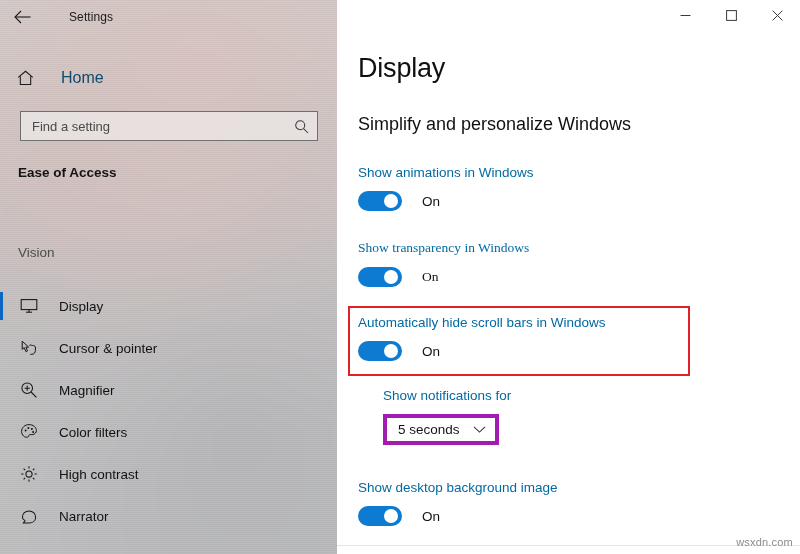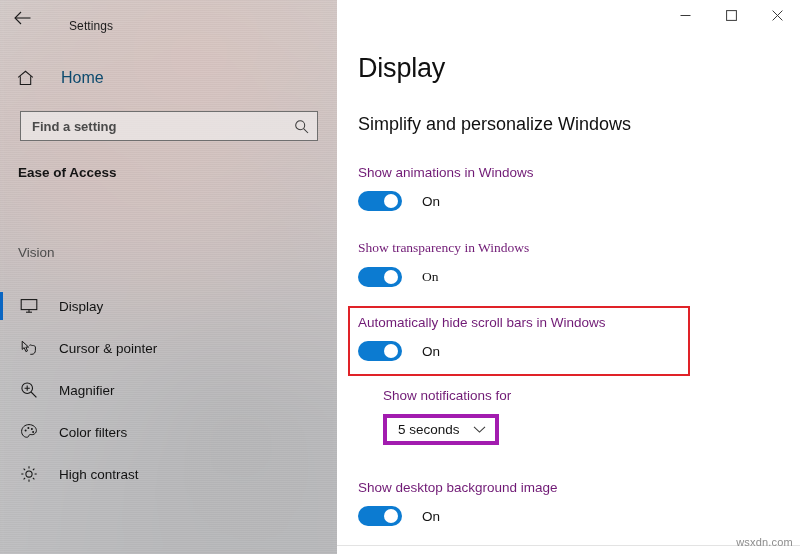--- a/index.html
+++ b/index.html
@@ -61,21 +61,21 @@
   }
 
   
   .sb-titlebar {
     position: absolute;
     left: 0;
     top: 0;
     width: 337px;
     height: 33px;
     display: flex;
-    align-items: flex-end;
+    align-items: center;
   }
   .back-btn {
     width: 45px;
     height: 31px;
     display: flex;
     align-items: center;
     justify-content: center;
     color: #1c1c1c;
   }
   .back-btn svg { display: block; }
@@ -119,21 +119,20 @@
     background: rgba(238,236,235,0.72);
     border: 1px solid #6f6f6f;
     display: flex;
     align-items: center;
     padding: 0 8px 0 11px;
   }
   .search-placeholder {
     flex: 1;
     font-size: 13px;
     color: #4a4a4a;
-    font-weight: bold;
   }
   .search-icon {
     color: #3b3b3b;
     display: flex;
     align-items: center;
   }
 
   
   .sb-heading {
     position: absolute;
@@ -240,21 +239,21 @@
 
   .settings-list {
     position: absolute;
     left: 0;
     top: 160px;
     width: 463px;
   }
 
   .setting-label {
     font-size: 13.5px;
-    color: #701a75;
+    color: #0369a1;
     margin-bottom: 11px;
   }
 
   .toggle-row {
     display: flex;
     align-items: center;
   }
   .toggle {
     width: 44px;
     height: 20px;
@@ -448,20 +447,29 @@
                 <path d="M3.6 3.6 L5.1 5.1"></path>
                   <path d="M12.9 12.9 L14.4 14.4"></path>
                 <path d="M14.4 3.6 L12.9 5.1"></path>
                   <path d="M5.1 12.9 L3.6 14.4"></path>
               </g>
             </svg>
           </span>
           <span class="nav-label">High contrast</span>
         </div>
 
+        <div class="nav-item">
+
+          <span class="nav-icon">
+            <svg width="18" height="16" viewBox="0 0 18 16" fill="none" aria-hidden="true">
+              <path d="M2.4 9.2 C2.4 5.6 5.4 2.9 9 2.9 C12.6 2.9 15.6 5.6 15.6 9.2 C15.6 12.8 12.6 15 9 15 L3.4 15 L5 12.6 C3.4 11.7 2.4 10.6 2.4 9.2 Z" stroke="currentColor" stroke-width="1.05" fill="none"></path>
+            </svg>
+          </span>
+          <span class="nav-label">Narrator</span>
+        </div>
 
       </div>
     </div>
   </div>
 
   <div class="content">
 
     <div class="win-controls">
       <div class="win-btn">
         <svg width="11" height="11" viewBox="0 0 11 11" aria-hidden="true">

